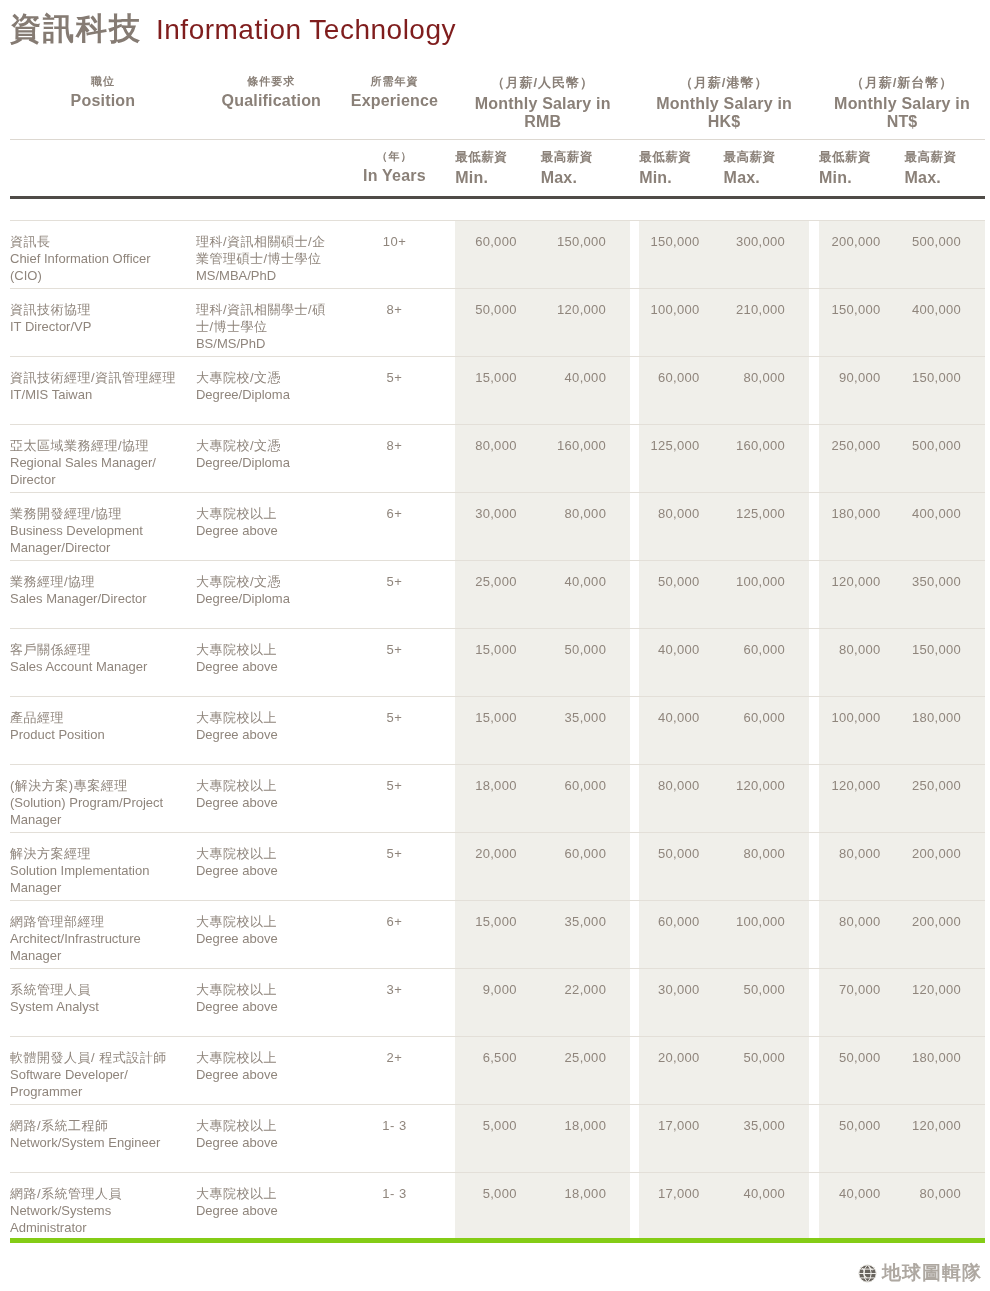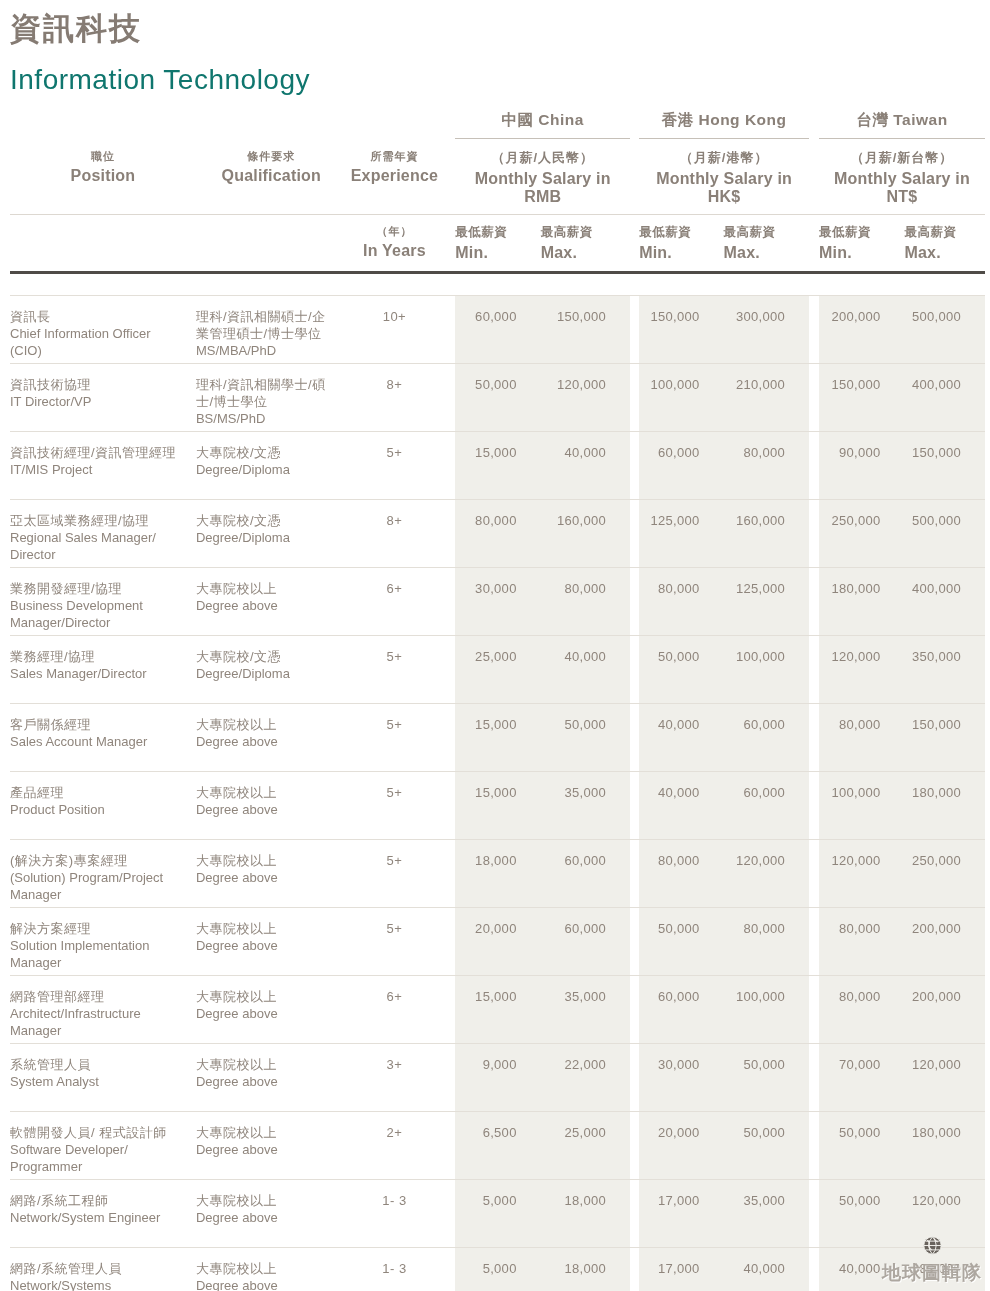--- a/index.html
+++ b/index.html
@@ -7,23 +7,23 @@
     position:relative;
     width:990px;height:1291px;
     background:#fff;
     font-family:"Liberation Sans","DejaVu Sans",sans-serif;
     color:#8f857c;
     overflow:hidden;
     box-sizing:border-box;
     padding:6px 5px 0 10px;
   }
   
-  .title{margin:2px 0 14px 0;display:flex;align-items:baseline;gap:14px;flex-direction:column;}
+  .title{margin:2px 0 14px 0;display:flex;align-items:baseline;gap:14px;}
   .title-zh{font-size:31px;font-weight:700;color:#857b73;letter-spacing:2px;}
-  .title-en{font-size:28px;font-weight:400;color:#0f766e;letter-spacing:0.5px;}
+  .title-en{font-size:28px;font-weight:400;color:#7f1d1d;letter-spacing:0.5px;}
 
   
   table{border-collapse:collapse;table-layout:fixed;width:975px;}
   th,td{margin:0;box-sizing:border-box;}
 
   col.c-pos{width:185px;}
   col.c-qual{width:150px;}
   col.c-exp{width:95px;}
   col.c-lead{width:13px;}
   col.c-min1{width:85px;} col.c-max1{width:89px;}
@@ -74,21 +74,20 @@
   .sal{text-align:right;padding-right:24px;color:#8f857c;letter-spacing:0.3px;}
 
   
   .watermark{
     position:absolute;right:8px;bottom:5px;
     display:flex;align-items:center;gap:4px;
     color:#aaa49d;
     text-shadow:1px 1px 0 #ffffff;
     font-size:19px;font-weight:700;letter-spacing:1px;
     opacity:0.95;
-    flex-direction:column;
   }
   .globe{width:21px;height:21px;display:inline-block;}
 </style>
 </head>
 <body>
 
 <div class="page">
 
   <h1 class="title">
     <span class="title-zh">資訊科技</span>
@@ -105,28 +104,20 @@
         <col class="c-max1">
         <col class="c-gap1">
       <col class="c-min2">
         <col class="c-max2">
         <col class="c-gap2">
       <col class="c-min3">
         <col class="c-max3">
     </colgroup>
 
     <thead>
-      <tr class="hdr-regions">
-        <th colspan="4"></th>
-        <th colspan="2" class="region-name">中國 China</th>
-        <th></th>
-        <th colspan="2" class="region-name">香港 Hong Kong</th>
-        <th></th>
-        <th colspan="2" class="region-name">台灣 Taiwan</th>
-      </tr>
 
       <tr class="hdr-main">
         <th>
           <span class="hdr-zh">職位</span>
           <span class="hdr-en">Position</span>
         </th>
         <th>
           <span class="hdr-zh">條件要求</span>
           <span class="hdr-en">Qualification</span>
         </th>
@@ -229,21 +220,21 @@
       <td class="white"></td>
       <td class="sal band">100,000</td>
       <td class="sal band">210,000</td>
       <td class="white"></td>
       <td class="sal band">150,000</td>
       <td class="sal band">400,000</td>
     </tr>
         <tr>
       <td class="pos-cell white">
         <span class="cell-zh">資訊技術經理/資訊管理經理</span>
-        <span class="cell-en">IT/MIS Project</span>
+        <span class="cell-en">IT/MIS Taiwan</span>
       </td>
       <td class="qual-cell white">
         <span class="cell-zh">大專院校/文憑</span>
         <span class="cell-en">Degree/Diploma</span>
       </td>
       <td class="exp-cell white">5+</td>
       <td class="white"></td>
       <td class="sal band">15,000</td>
       <td class="sal band">40,000</td>
       <td class="white"></td>

